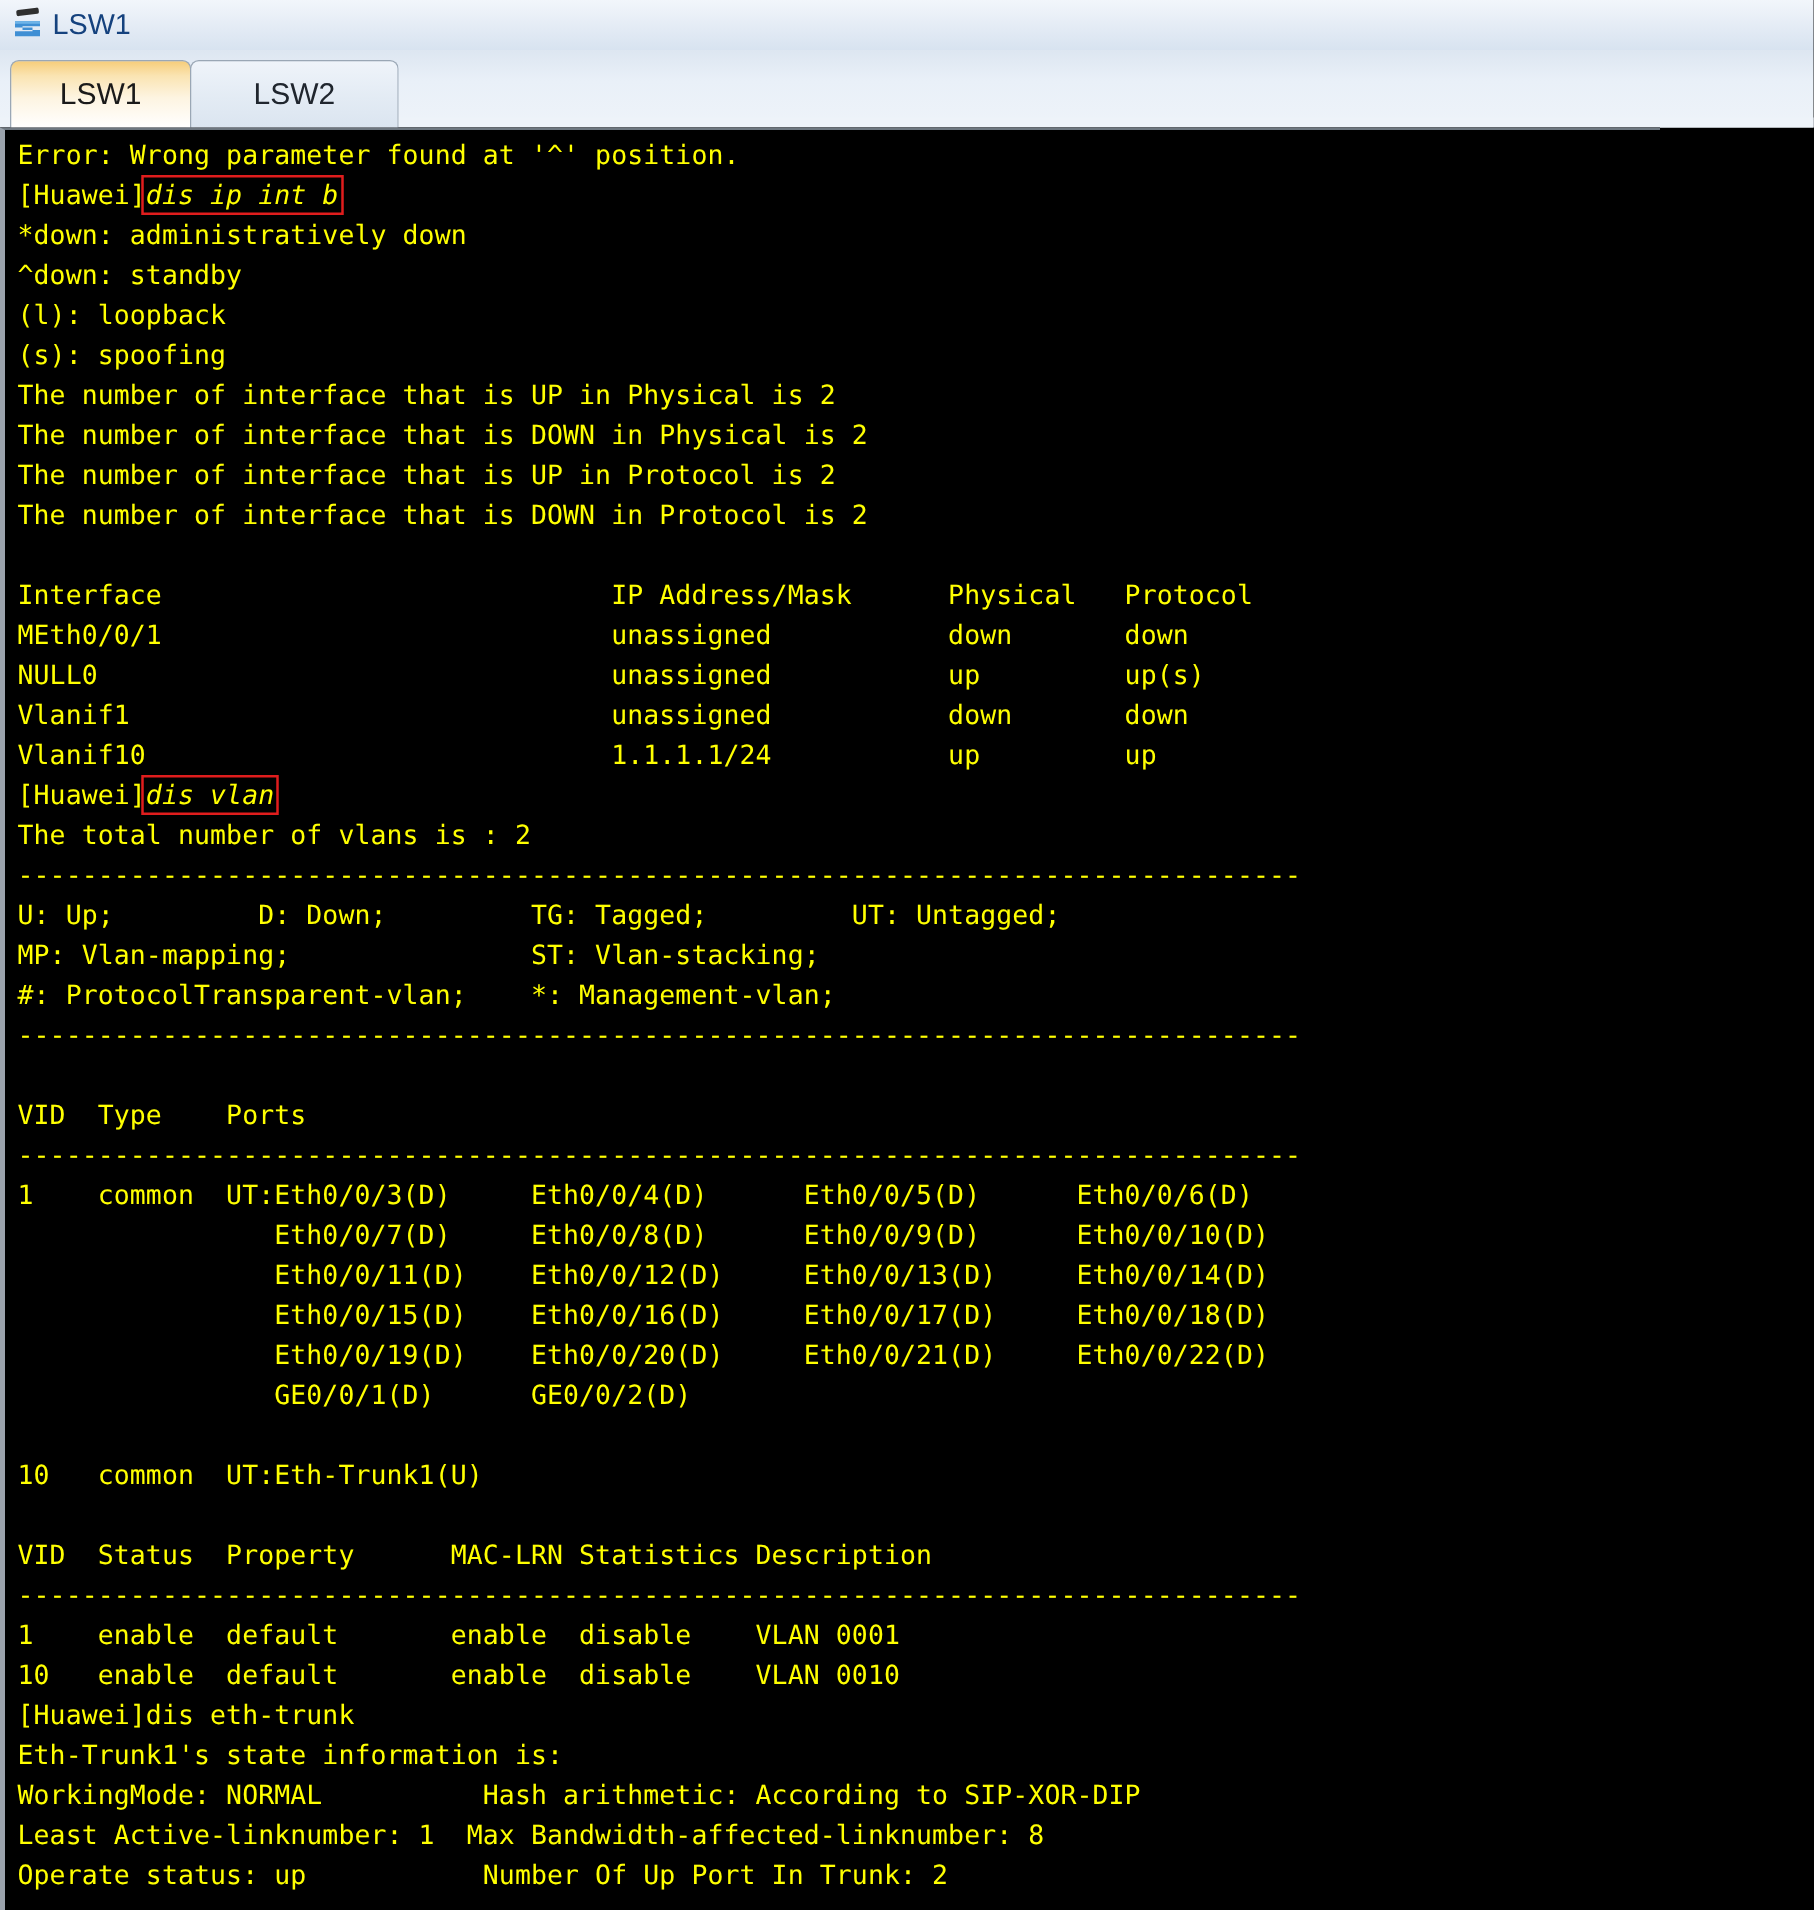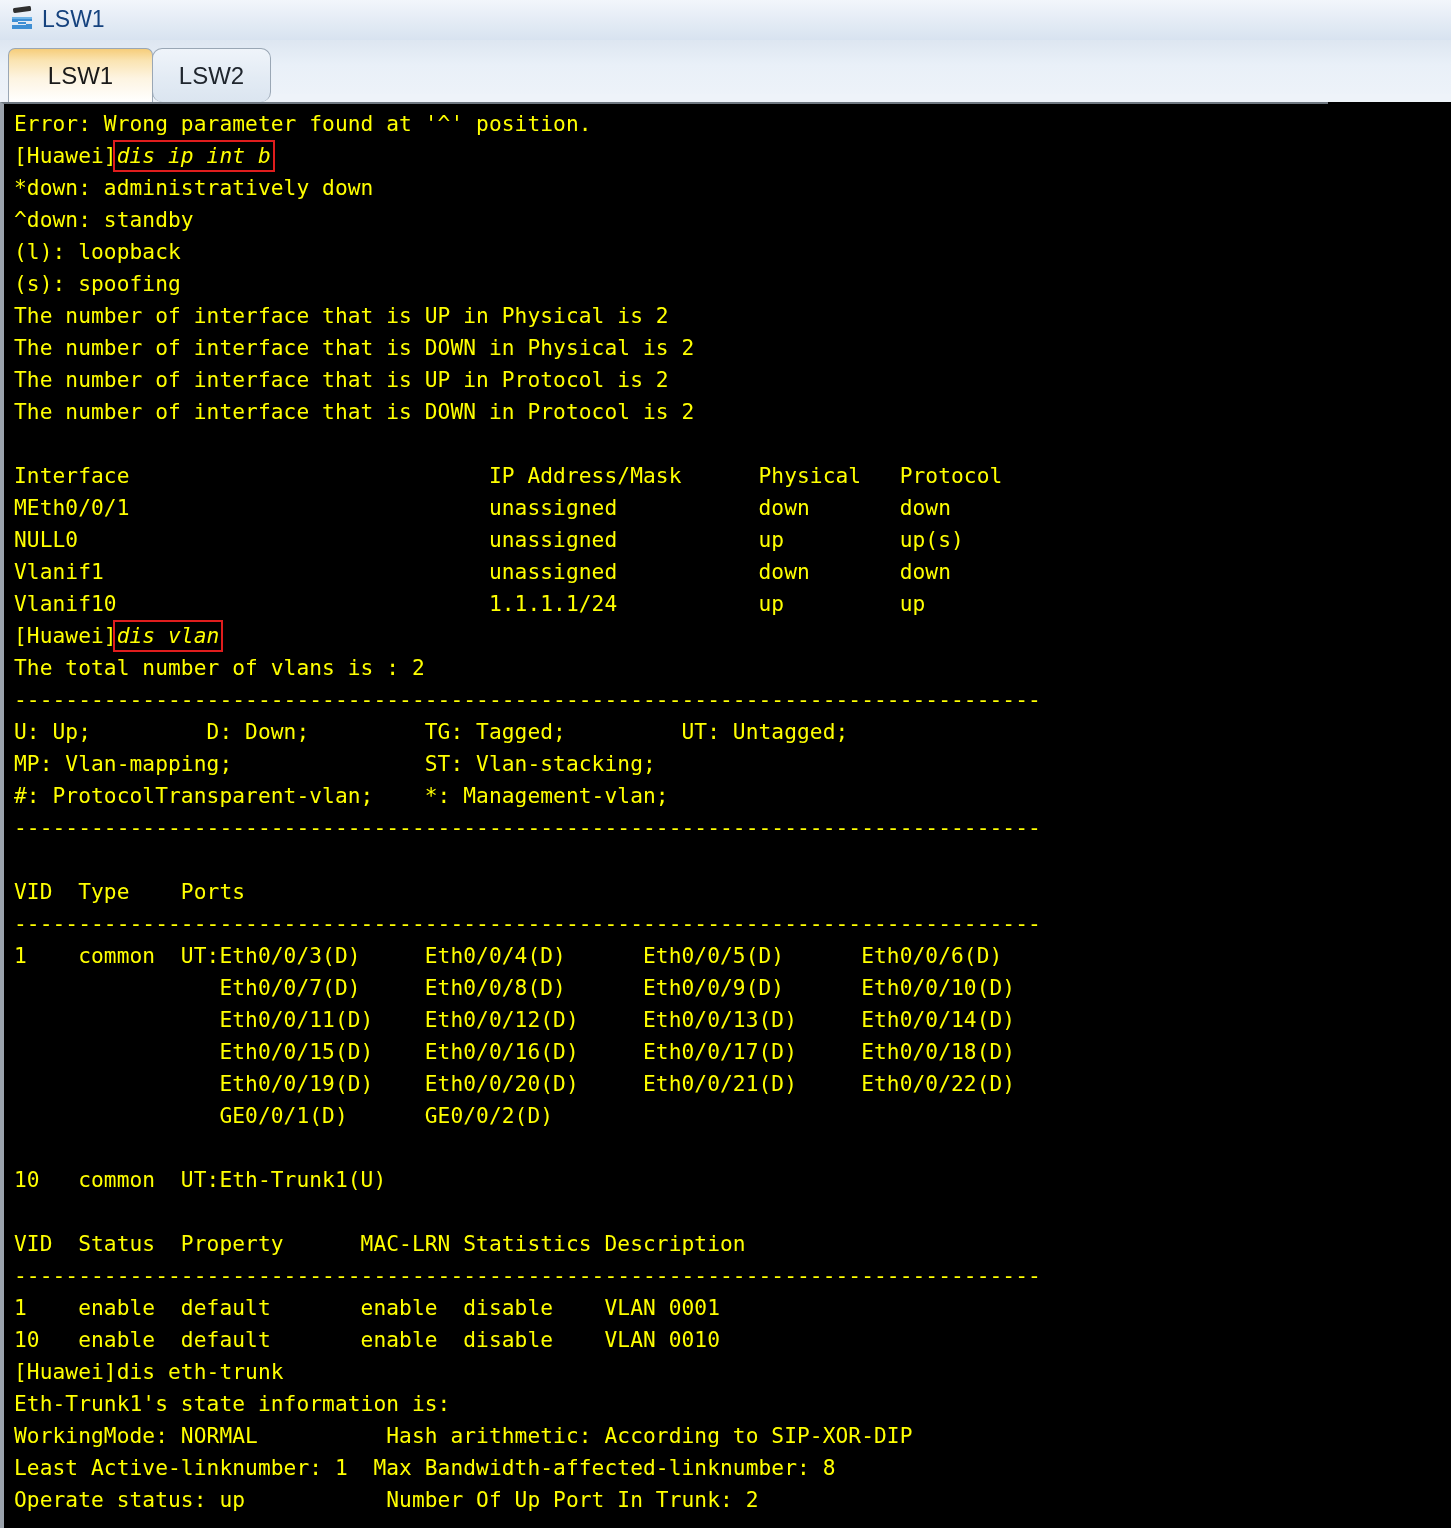--- a/index.html
+++ b/index.html
@@ -76,25 +76,24 @@
   }
   .tab.active {
     left: 8px;
     width: 145px;
     background: linear-gradient(to bottom, #f6cd7a 0%, #fae4b2 22%, #fdf4e1 55%, #ffffff 100%);
     border-color: #9aa7b5;
     z-index: 3;
   }
   .tab.inactive {
     left: 152px;
-    width: 119px;
+    width: 167px;
     background: linear-gradient(to bottom, #eff4fa 0%, #e3ebf4 55%, #dbe5f0 100%);
     color: #20262e;
     z-index: 2;
-    border-radius: 10px;
   }
   .tabstrip-underline {
     position: absolute;
     left: 0;
     top: 94px;
     width: 1451px;
     height: 8px;
     background: #eef3f9;
   }
 

